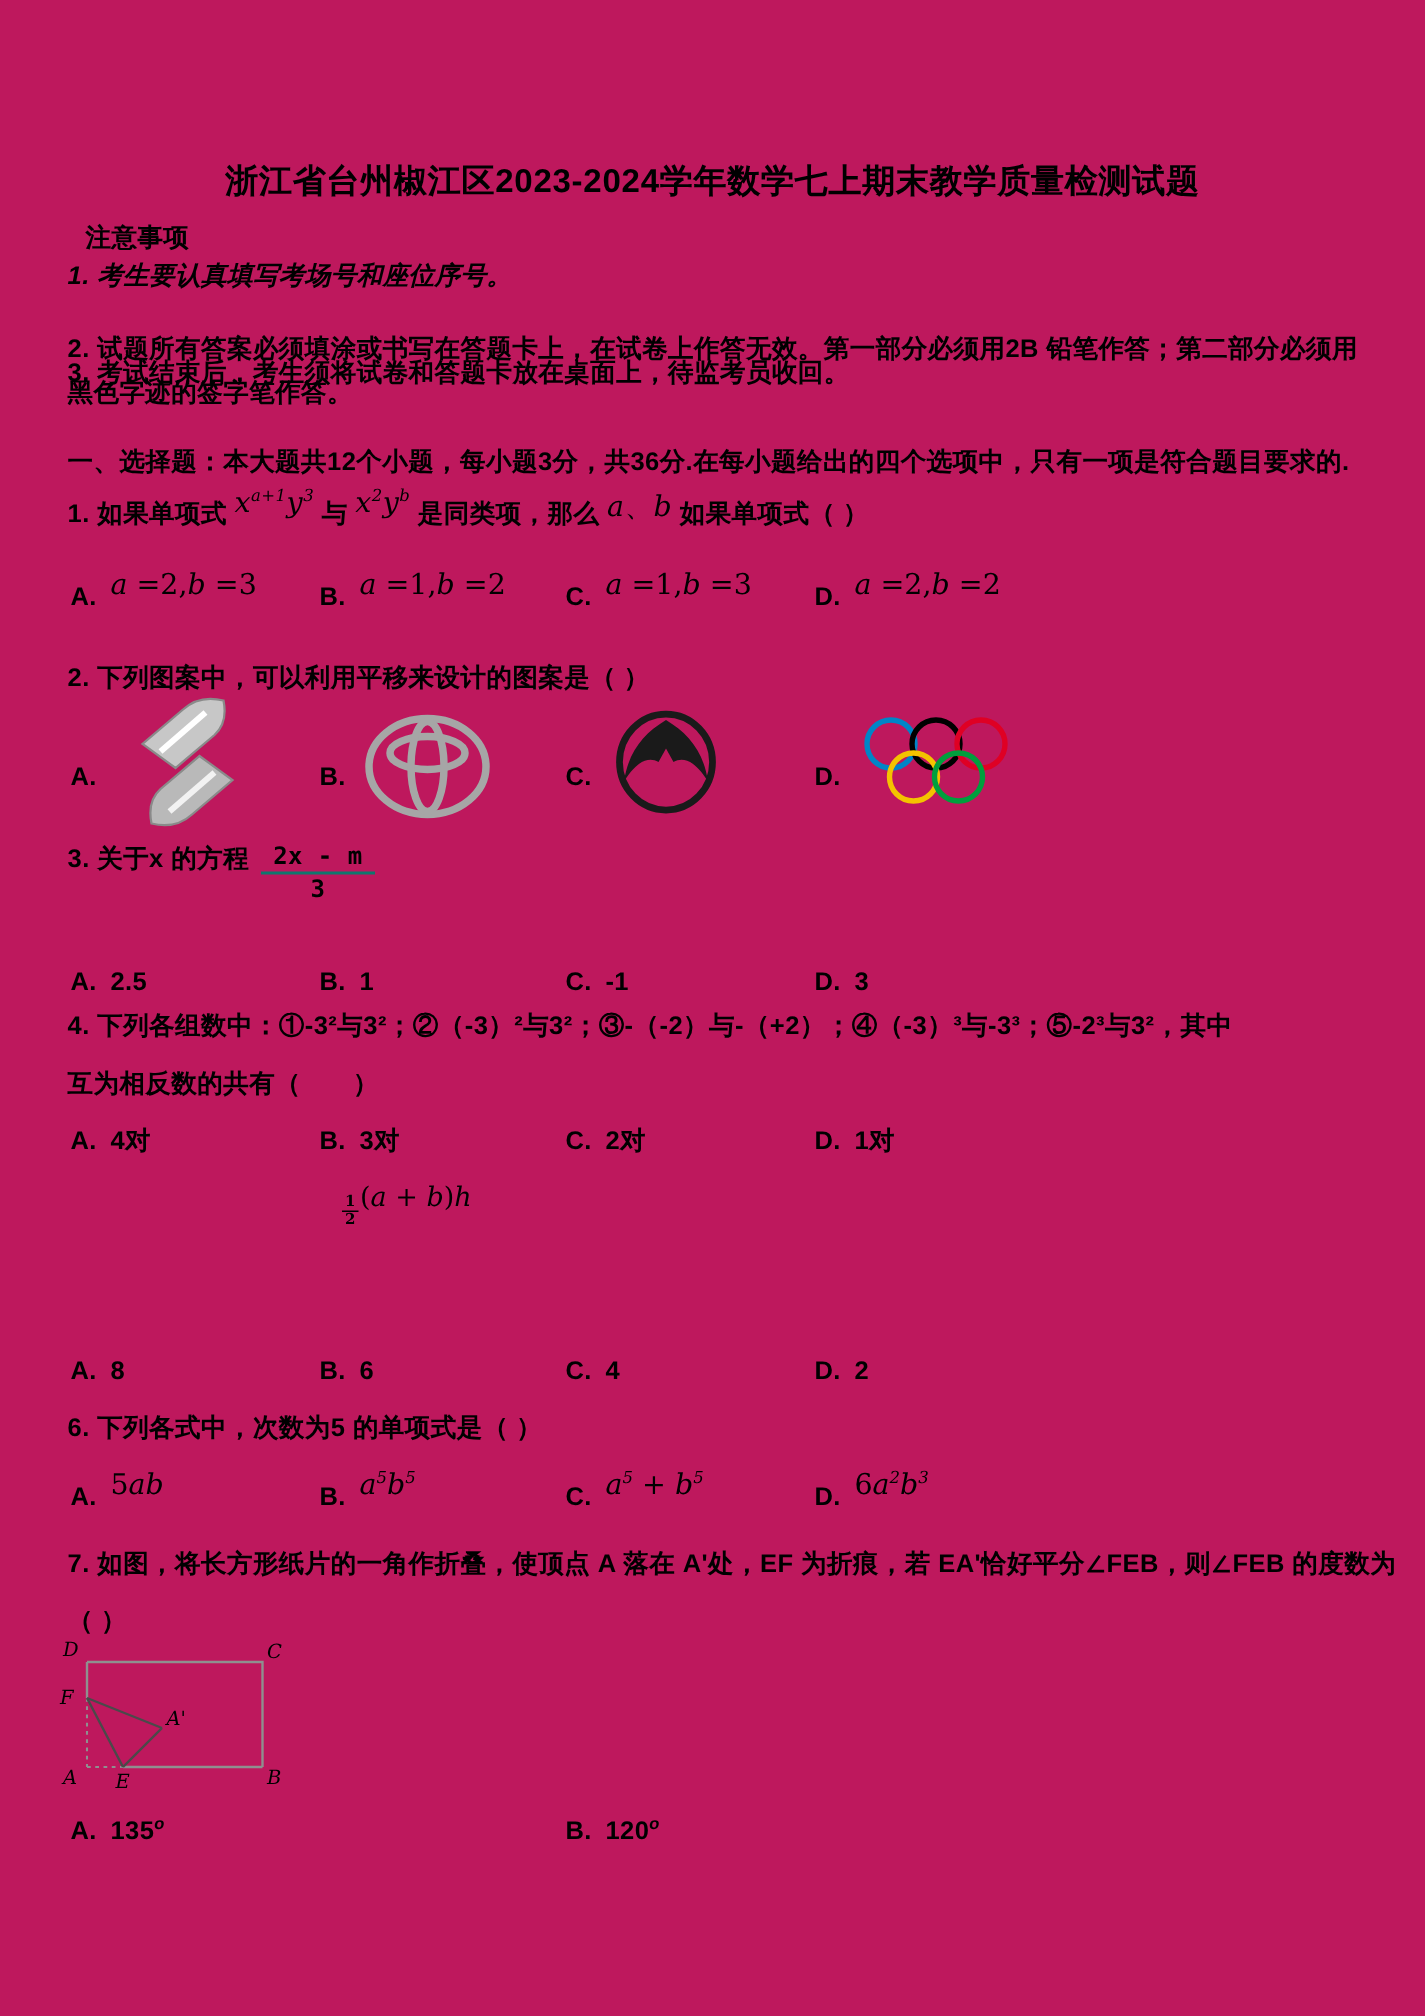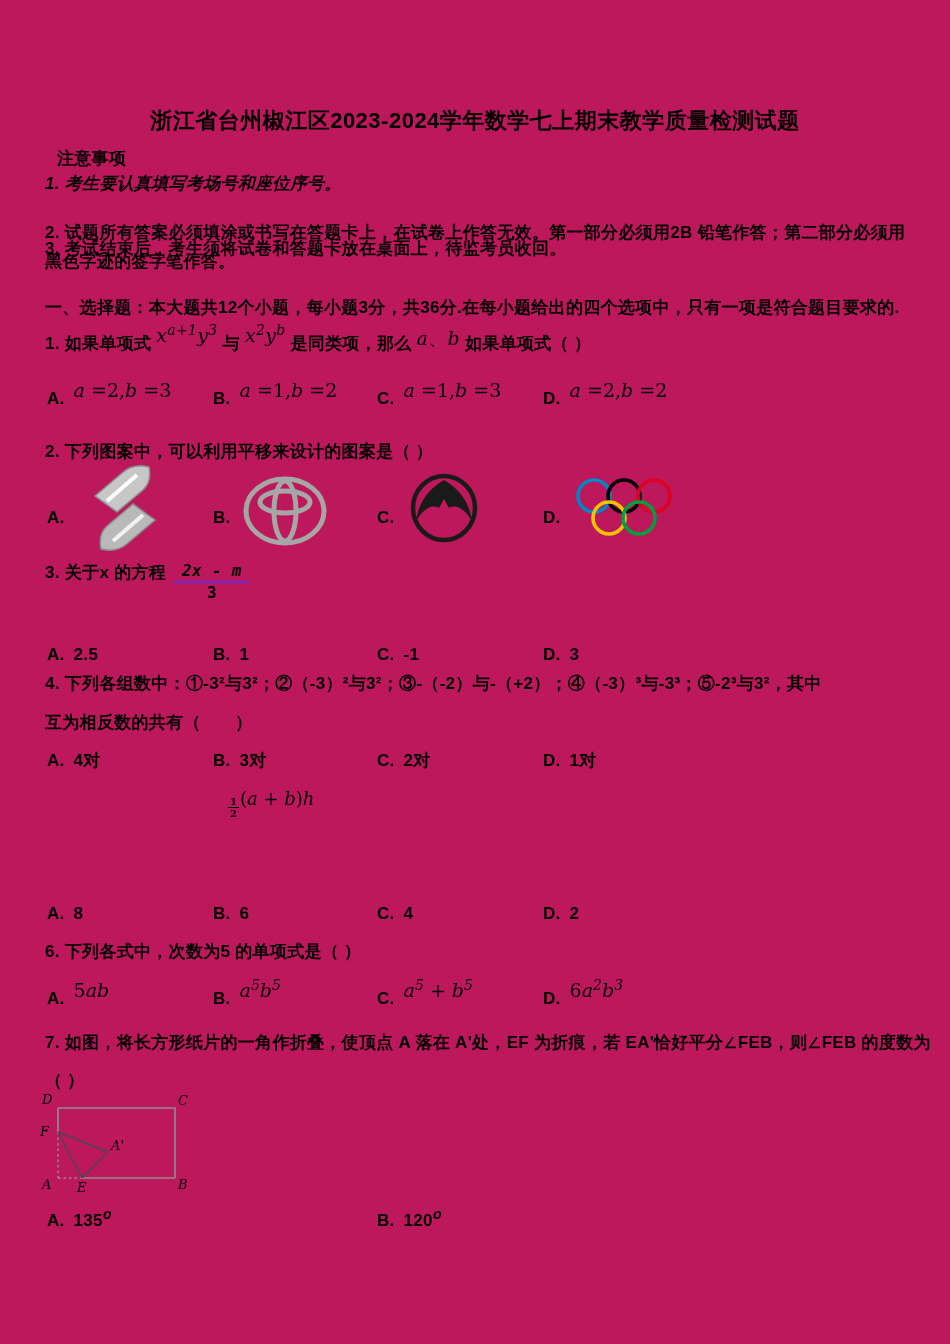--- a/index.html
+++ b/index.html
@@ -4,30 +4,30 @@
 <style>
   html,body{margin:0;padding:0;background:#e8e8e8;}
   #page{position:relative;width:950px;height:1344px;background:#be185d;margin:0 auto;
         font-family:"Liberation Sans",sans-serif;color:#000;overflow:hidden;}
   .abs{position:absolute;}
   .t{font-size:17px;font-weight:600;letter-spacing:.3px;line-height:1.35;}
   .title{width:100%;text-align:center;font-size:22px;font-weight:800;letter-spacing:.5px;}
   .bold{font-weight:700;}
   .wrap{width:866px;line-height:29px;margin-top:20px;}
   .math{font-family:"DejaVu Serif",serif;font-weight:400;font-size:19px;}
-  .math sup, sup.deg{font-size:14px;line-height:0;font-style:italic;}
+  .math sup, sup.deg{font-size:11px;line-height:0;font-style:italic;}
   .it{font-style:italic;}
   .raised{position:relative;top:-7px;display:inline-block;}
   .raised-sm{position:relative;top:-4px;display:inline-block;}
   .opt-row{left:45px;width:880px;height:32px;}
   .opt{position:absolute;top:0;display:flex;align-items:baseline;gap:9px;white-space:nowrap;}
   .lineflex{display:flex;align-items:flex-start;white-space:nowrap;}
   .frac{display:inline-flex;flex-direction:column;align-items:center;margin:0 8px;
         font-family:"DejaVu Sans Mono",monospace;font-weight:600;font-size:16px;line-height:1.15;}
-  .frac .fnum{border-bottom:2px solid #6d28d9;padding:0 8px 1px;font-style:italic;}
+  .frac .fnum{border-bottom:2px solid #0f766e;padding:0 8px 1px;}
   .frac .fden{padding-top:1px;}
   .sfrac{display:inline-flex;flex-direction:column;align-items:center;font-size:10px;line-height:1.1;
          font-family:"DejaVu Serif",serif;font-weight:600;margin-right:1px;}
   .sfrac .fnum{border-bottom:1px solid #000;padding:0 2px;}
   .gap-s{display:inline-block;width:138px;}
   .figlbl{font-family:"DejaVu Serif",serif;font-style:italic;font-size:13px;}
 </style>
 </head>
 <body>
 

